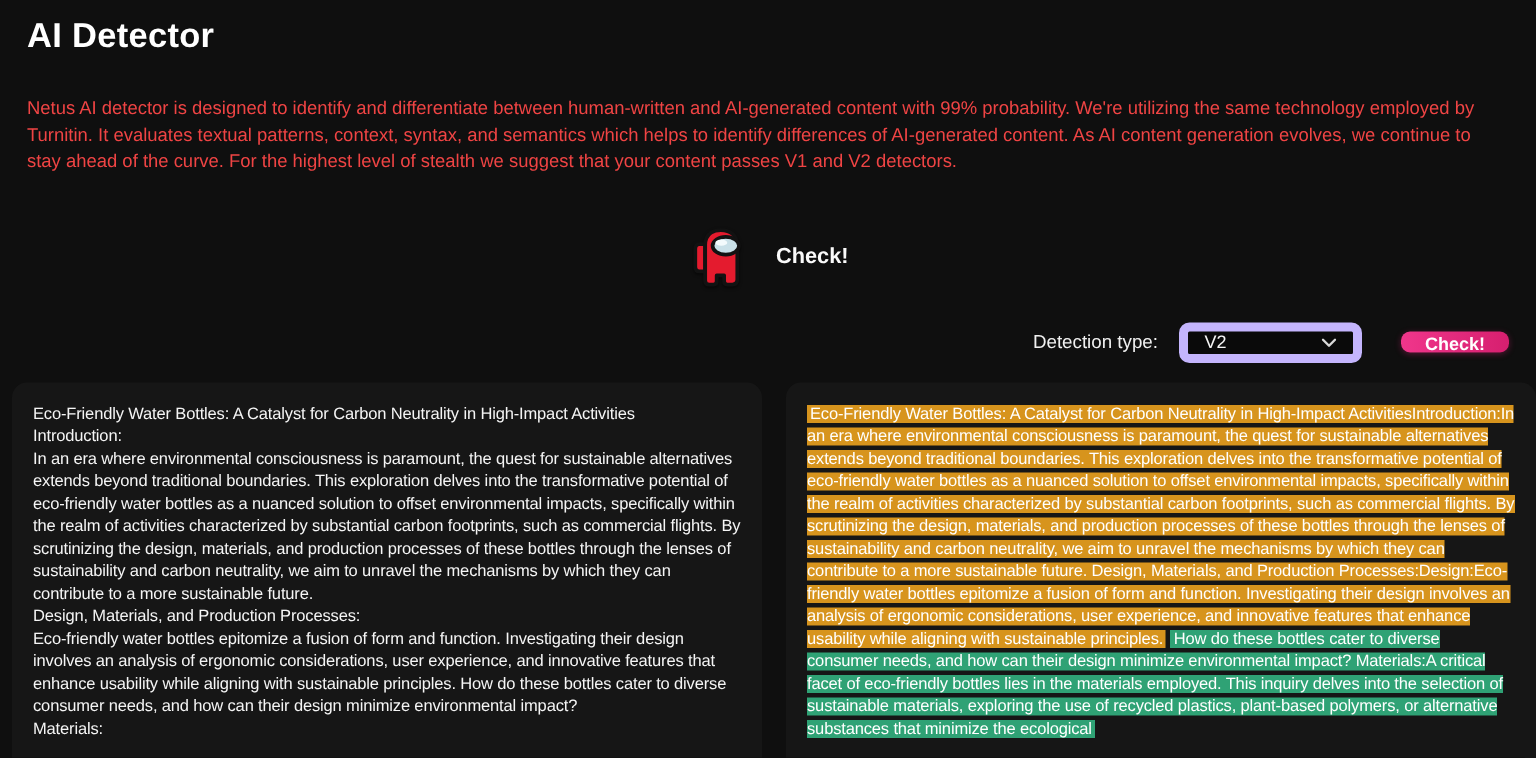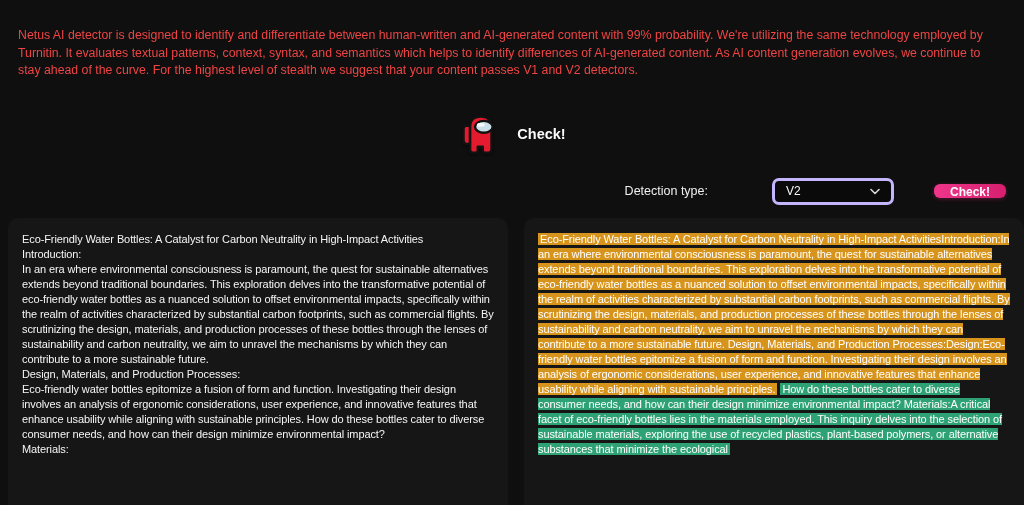--- a/index.html
+++ b/index.html
@@ -28,33 +28,32 @@
   }
 
   .legend-row { display: flex; margin-top: 28px; height: 52px; }
   .legend-col { flex: 1; display: flex; align-items: center; justify-content: center; }
   .legend-item { display: flex; align-items: center; gap: 15px; }
   .legend-label { font-size: 14.5px; font-weight: 700; color: #fafafa; }
   .crewmate { display: block; filter: drop-shadow(0 1px 1px rgba(0,0,0,.6)); }
 
   .controls-row {
     display: flex; justify-content: flex-end; align-items: center;
-    margin: 18px 0 0 0; padding-right: 0px; gap: 28px;
+    margin: 18px 0 0 0; padding-right: 0px; gap: 14px;
   }
   .ctl-label { font-size: 12.5px; color: #f0f0f0; }
   .select-box {
     width: 122px; height: 27px;
     background: #0a0a0a;
-    border: 3px solid #c4b5fd;
+    border: 6px solid #c4b5fd;
     border-radius: 7px;
     display: flex; align-items: center; justify-content: space-between;
     padding: 0 11px; box-sizing: border-box;
     font-size: 12px; color: #f5f5f5;
     cursor: pointer;
-    margin-left: 36px;
   }
   .check-btn {
     width: 72px; height: 14px;
     margin-left: 12px;
     border: none; border-radius: 6px;
     background: linear-gradient(90deg, #f0368b, #d61f6f);
     color: #ffffff; font-family: "Liberation Sans", sans-serif;
     font-size: 12px; font-weight: 700;
     cursor: pointer;
     box-shadow: 0 1px 4px rgba(224,35,121,.35);
@@ -79,20 +78,21 @@
   #result-text .hl {
     color: #ffffff;
     padding: 0 2px;
   }
 </style>
 </head>
 <body>
 
 <div class="page">
 
+  <h1 class="title">AI Detector</h1>
 
   <p class="desc">Netus AI detector is designed to identify and differentiate between human-written and AI-generated content with 99% probability. We're utilizing the same technology employed by Turnitin. It evaluates textual patterns, context, syntax, and semantics which helps to identify differences of AI-generated content. As AI content generation evolves, we continue to stay ahead of the curve. For the highest level of stealth we suggest that your content passes V1 and V2 detectors.</p>
 
   <div class="legend-row">
     <div class="legend-col">
       <div class="legend-item">
         <svg class="crewmate" width="44" height="48" viewBox="0 0 40 42">
           <path d="M11 13.5 L7.5 13.5 Q5 13.5 5 16.5 L5 27 Q5 30 7.5 30 L11 30 Z" fill="#e41b2e" stroke="#121212" stroke-width="2.3" stroke-linejoin="round"></path>
           <path d="M14.5 6.6 C12 8.4 11 11 11 14 L11 35.5 Q11 38 13.5 38 L16 38 Q18 38 18 36 L18 32.5 L22.5 32.5 L22.5 36 Q22.5 38 24.5 38 L27.5 38 Q30.5 38 30.5 35 L30.5 14.5 C30.5 8.5 26.5 5 20.5 5 C18 5 16.2 5.5 14.5 6.6 Z" fill="#e41b2e" stroke="#121212" stroke-width="2.3" stroke-linejoin="round"></path>
           <ellipse cx="23.5" cy="14.5" rx="8" ry="5.4" fill="#c9e0e8" stroke="#121212" stroke-width="2.2"></ellipse>

